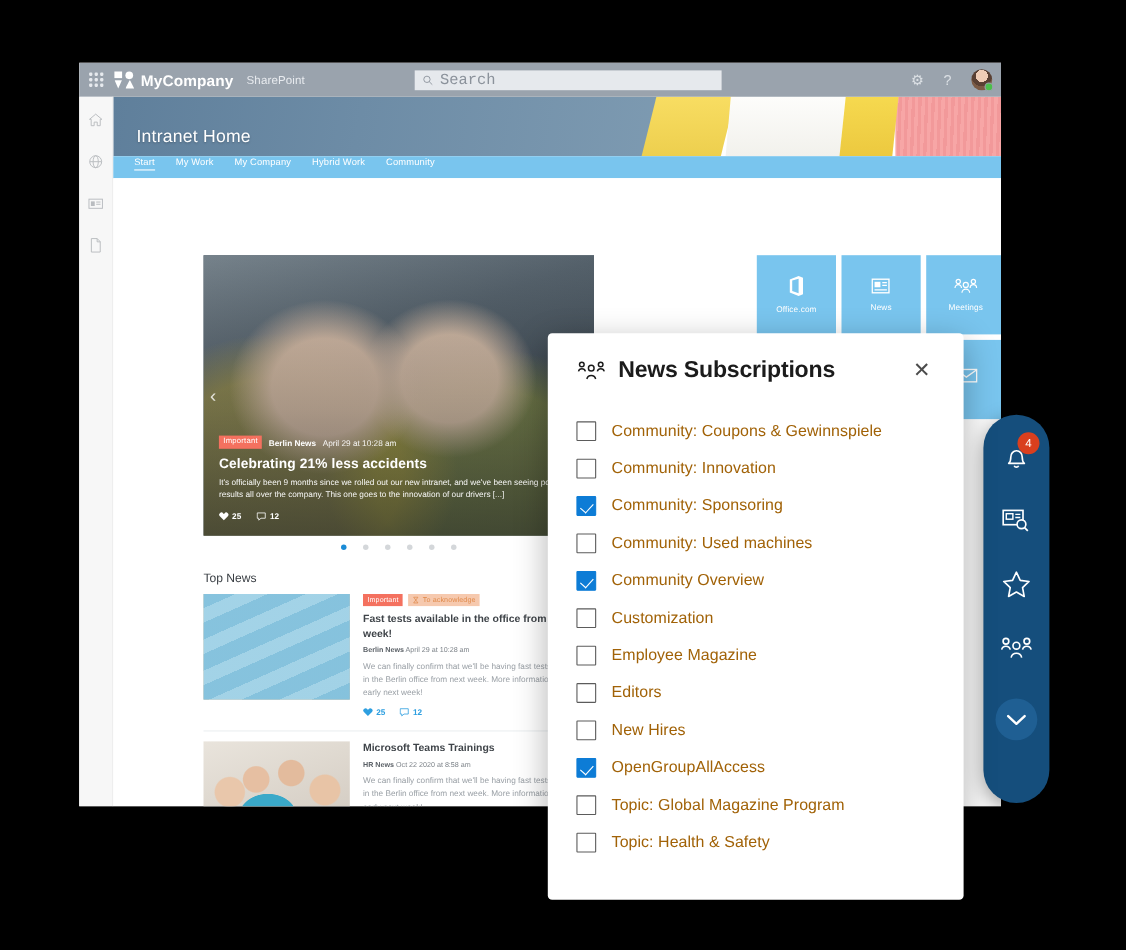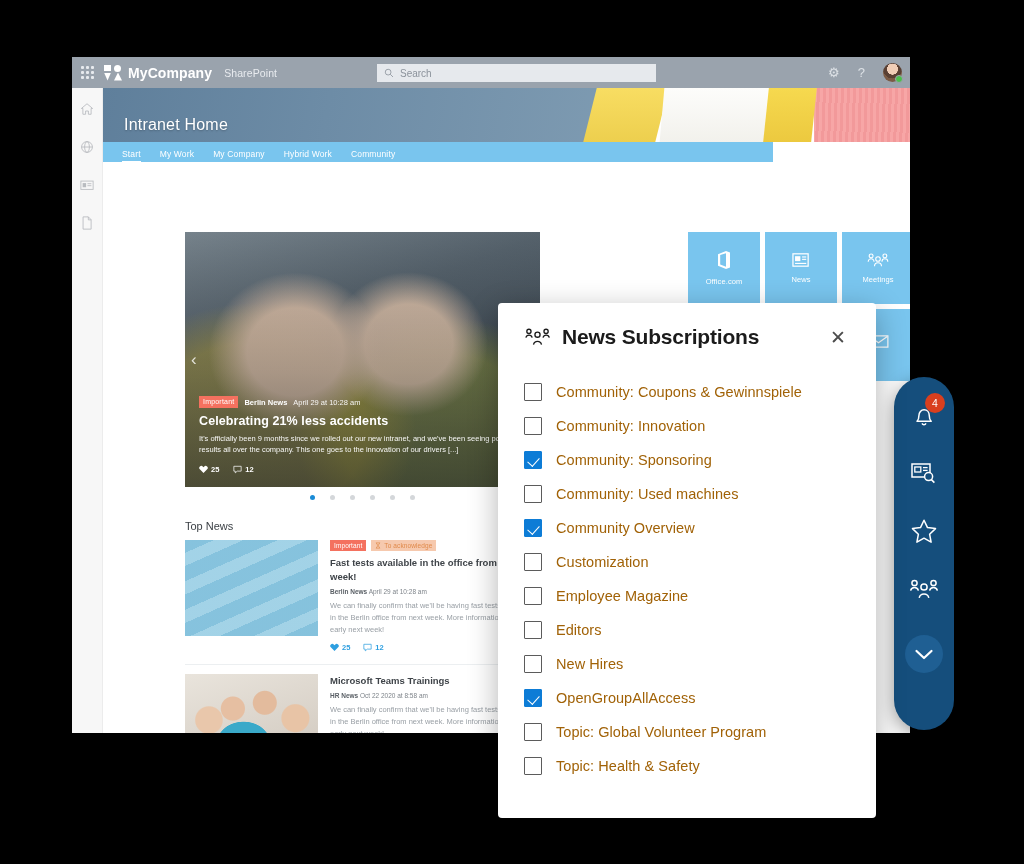--- a/index.html
+++ b/index.html
@@ -36,21 +36,21 @@
   .bm2 { left: 10px; top: 0; width: 7px; height: 7px; border-radius: 50%; }
   .bm3 { left: 0; top: 8px; width: 7px; height: 8px; clip-path: polygon(0 0,100% 0,50% 100%); }
   .bm4 { left: 10px; top: 8px; width: 8px; height: 8px; clip-path: polygon(50% 0,100% 100%,0 100%); }
   .brand-name { color: #fff; font-size: 14px; font-weight: bold; letter-spacing: .1px; }
   .brand-sub { color: #e8ebef; font-size: 10.5px; margin-left: 6px; letter-spacing: .1px; }
 
   .searchbox {
     position: absolute; left: 305px; top: 7px; width: 279px; height: 18px;
     background: #e6e9ed; display: flex; align-items: center; padding: 0 7px; gap: 6px;
   }
-  .searchbox .ph { color: #8b929b; font-size: 10px; }
+  .searchbox .ph { color: #8b929b; font-size: 14px; font-family: Liberation Mono, monospace; }
   .hdr-right { position: absolute; right: 8px; top: 0; height: 31px; display: flex; align-items: center; gap: 18px; }
   .hdr-ico { color: #e2e6ea; font-size: 13px; line-height: 1; cursor: pointer; opacity: .92; }
   .avatar { width: 19px; height: 19px; border-radius: 50%; position: relative;
     background: radial-gradient(circle at 50% 32%, #f0cdb6 0 34%, #5a4033 35% 58%, #7b5a44 59% 100%); }
   .avatar .pres { position: absolute; right: -1px; bottom: -1px; width: 8px; height: 8px; border-radius: 50%; background: #4bbf4b; border: 1.5px solid #9aa3ad; }
 
   
   .rail {
     position: absolute; left: 0; top: 31px; width: 31px; height: 645px;
     background: #f7f7f7; border-right: 1px solid #ececec;
@@ -63,21 +63,21 @@
   .banner-img { position: absolute; inset: 0; display: flex; }
   .bi { height: 100%; }
   .bi-a { width: 62%; background: linear-gradient(100deg,#5f7f9b 0%, #6d8ca6 45%, #7d9ab1 100%); }
   .bi-b { width: 9%; background: linear-gradient(180deg,#f8dd62,#edcf4e); transform: skewX(-14deg); margin-left:-10px; }
   .bi-c { width: 13%; background: linear-gradient(180deg,#fdfdfb,#f2f1ec); transform: skewX(-5deg); }
   .bi-d { width: 6%; background: linear-gradient(180deg,#f6d94f,#ecc93f); transform: skewX(-6deg); }
   .bi-e { width: 12%; background: repeating-linear-gradient(92deg,#f7a6a6 0 3px,#f2999a 3px 6px); }
   .banner-title { position: absolute; left: 21px; bottom: 8px; color: #fff; font-size: 16px; letter-spacing: .2px; text-shadow: 0 1px 2px rgba(0,0,0,.25); }
 
   
-  .navbar { position: absolute; left: 31px; top: 85px; width: 670px; height: 20px; background: #79c5ee; display: flex; align-items: flex-end; padding-left: 19px; gap: 19px; }
+  .navbar { position: absolute; left: 31px; top: 85px; width: 807px; height: 20px; background: #79c5ee; display: flex; align-items: flex-start; padding-left: 19px; gap: 19px; }
   .nav-item { font-size: 8.5px; color: #ffffff; letter-spacing: .15px; position: relative; padding-bottom: 3px; cursor: pointer; }
   .nav-item.active::after { content: ""; position: absolute; left: 0; right: 0; bottom: 0; height: 1.5px; background: #fff; }
 
   
   .page { position: absolute; left: 31px; top: 105px; width: 807px; height: 571px; background: #fff; }
 
   
   .hero { position: absolute; left: 82px; top: 70px; width: 355px; height: 255px; overflow: hidden; background:#53606b; }
   .hero-photo { position: absolute; inset: 0;
      background:
@@ -498,21 +498,21 @@
       <div class="opt">
           <span class="cbx"></span>
           <span class="opt-label">New Hires</span>
         </div>
       <div class="opt">
           <span class="cbx on"></span>
           <span class="opt-label">OpenGroupAllAccess</span>
         </div>
       <div class="opt">
           <span class="cbx"></span>
-          <span class="opt-label">Topic: Global Volunteer Program</span>
+          <span class="opt-label">Topic: Global Magazine Program</span>
         </div>
       <div class="opt">
           <span class="cbx"></span>
           <span class="opt-label">Topic: Health &amp; Safety</span>
         </div>
     </div>
   </div>
 
 </div>
 

